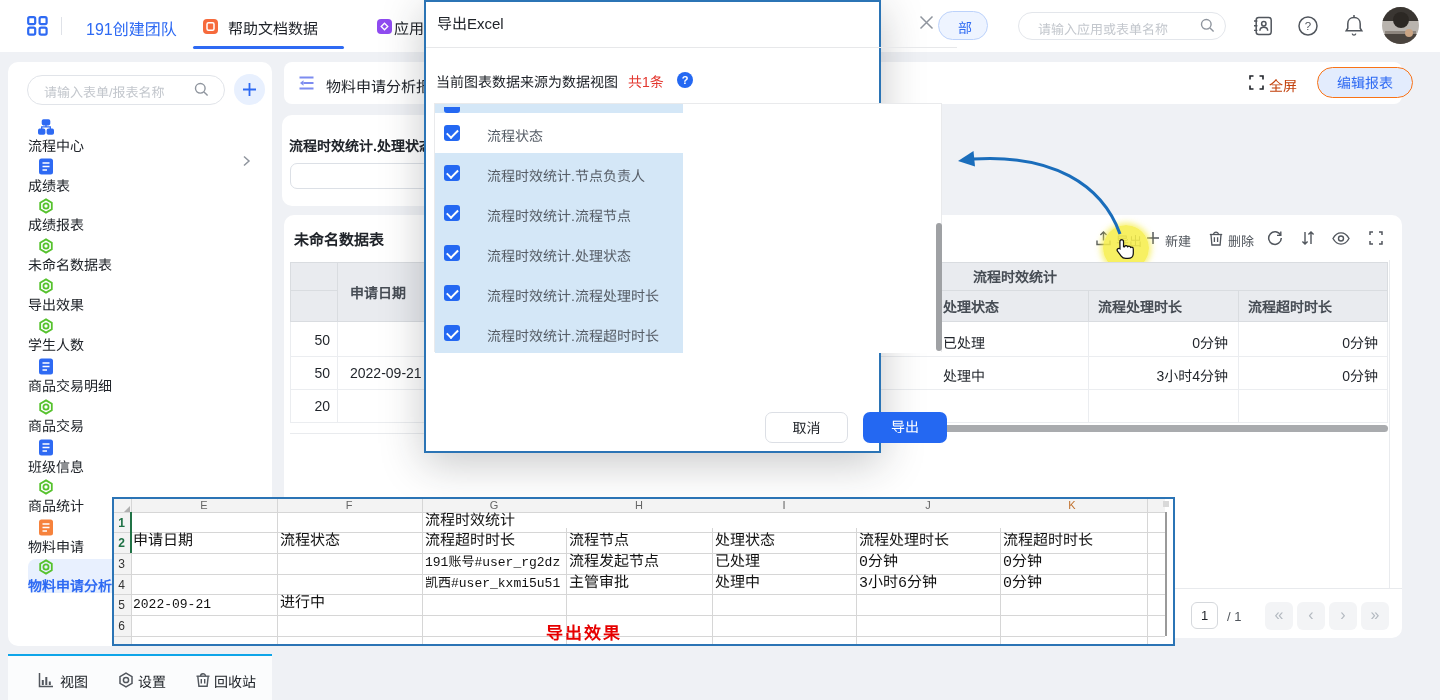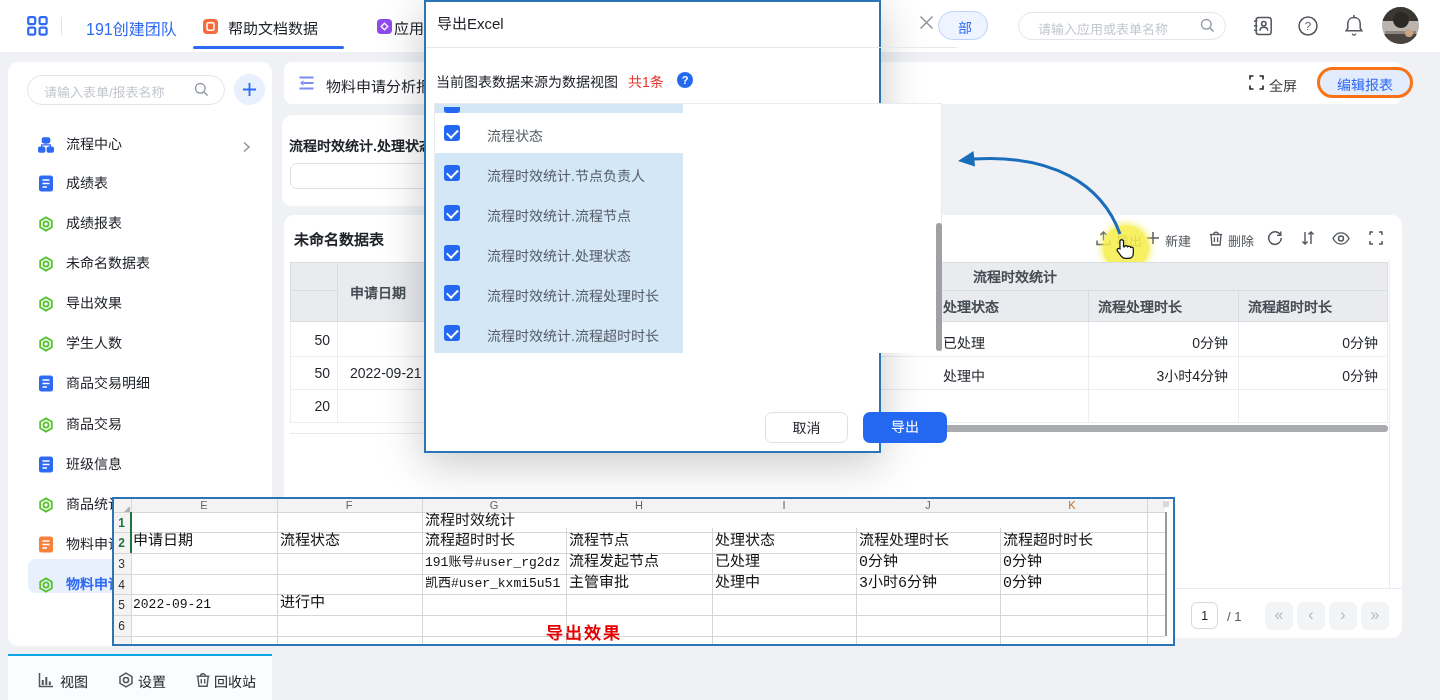--- a/index.html
+++ b/index.html
@@ -13,21 +13,21 @@
   #nav { position:absolute; left:0; top:0; width:1440px; height:52px; background:#fff; }
   .navblue { color:#2e6af3; }
 
   
   #sidebar { position:absolute; left:8px; top:62px; width:264px; height:584px; background:#fff; border-radius:10px; }
   #dock { position:absolute; left:8px; top:654px; width:264px; height:46px; background:#fbfcfd; border-top:2px solid #0ea5e9; }
   #headcard { position:absolute; left:284px; top:62px; width:1118px; height:42px; background:#fff; border-radius:8px; }
   #filtercard { position:absolute; left:282px; top:115px; width:562px; height:91px; background:#fff; border-radius:10px; }
   #maincard { position:absolute; left:284px; top:215px; width:1118px; height:423px; background:#fff; border-radius:10px; }
 
-  .sideitem { position:absolute; left:20px; width:232px; height:34px; display:flex; align-items:flex-end; font-size:14px; color:#20242a; }
+  .sideitem { position:absolute; left:20px; width:232px; height:34px; display:flex; align-items:flex-start; font-size:14px; color:#20242a;flex-direction:column; }
   .sideitem svg { margin-left:10px; margin-right:12px; flex:none; }
   .sel { background:#e8f0fe; border-radius:8px; color:#2e6af3; font-weight:bold; }
   .dblue { --dc:#2e6af3; } .dorange { --dc:#f6823c; }
   .pgbtn { position:absolute; top:387px; width:28px; height:28px; background:#f3f4f6; border-radius:6px;
            color:#b3b9c0; font-size:16px; text-align:center; line-height:26px; }
   .mrow { position:absolute; left:0; width:506px; height:40px; }
   .mhl { background:linear-gradient(to right,#d4e7f7 0,#d4e7f7 248px,#fff 248px); }
   .cb { position:absolute; left:9px; top:12px; width:16px; height:16px; background:#2468f2; border-radius:3px; }
   .cb::after { content:""; position:absolute; left:5px; top:1.5px; width:4.5px; height:9px;
                border:solid #fff; border-width:0 2px 2px 0; transform:rotate(45deg); }
@@ -247,22 +247,22 @@
   </div>
   <div id="headcard">
     <svg class="abs" style="left:15px;top:14px" width="15" height="14" viewBox="0 0 15 14" stroke="#7d8cf0" fill="none" stroke-width="2">
       <path d="M0.5 1.5 h14 M4.5 7 h10 M0.5 12.5 h14"></path>
         <path d="M4.5 4.2 L1 7 L4.5 9.8 Z" fill="#7d8cf0" stroke="none"></path>
     </svg>
     <div class="abs" style="left:42px;top:13px;font-size:15px;font-weight:500;color:#20242a">物料申请分析报表</div>
     <svg class="abs" style="left:965px;top:13px" width="15" height="15" viewBox="0 0 15 15" stroke="#20242a" fill="none" stroke-width="1.6">
       <path d="M1 4.5 V1 h3.5 M10.5 1 H14 v3.5 M14 10.5 V14 h-3.5 M4.5 14 H1 v-3.5"></path>
     </svg>
-    <div class="abs" style="left:985px;top:13px;font-size:14px;color:#404040">全屏</div>
-    <div class="abs" style="left:1033px;top:5px;width:96px;height:31px;border:3px solid #f97316;background:#e3ecfd;border-radius:16px;text-align:center;line-height:30px;font-size:14px;color:#2e6af3">编辑报表</div>
+    <div class="abs" style="left:985px;top:13px;font-size:14px;color:#c2410c">全屏</div>
+    <div class="abs" style="left:1033px;top:5px;width:96px;height:31px;border:1px solid #f97316;background:#e3ecfd;border-radius:16px;text-align:center;line-height:30px;font-size:14px;color:#2e6af3">编辑报表</div>
   </div>
   <div id="filtercard">
     <div class="abs" style="left:7px;top:20px;font-size:14px;font-weight:bold;color:#20242a">流程时效统计.处理状态</div>
     <div class="abs" style="left:8px;top:48px;width:320px;height:26px;border:1px solid #dce0e6;border-radius:7px;background:#fff"></div>
   </div>
   <div id="maincard">
     <div class="abs" style="left:10px;top:13px;font-size:15px;font-weight:bold;color:#20242a">未命名数据表</div>
 
     <svg class="abs" style="left:812px;top:16px" width="15" height="15" viewBox="0 0 15 15" stroke="#51565d" fill="none" stroke-width="1.4">
       <path d="M7.5 9.5 V1.2 M4.4 4 L7.5 1 l3.1 3"></path>

